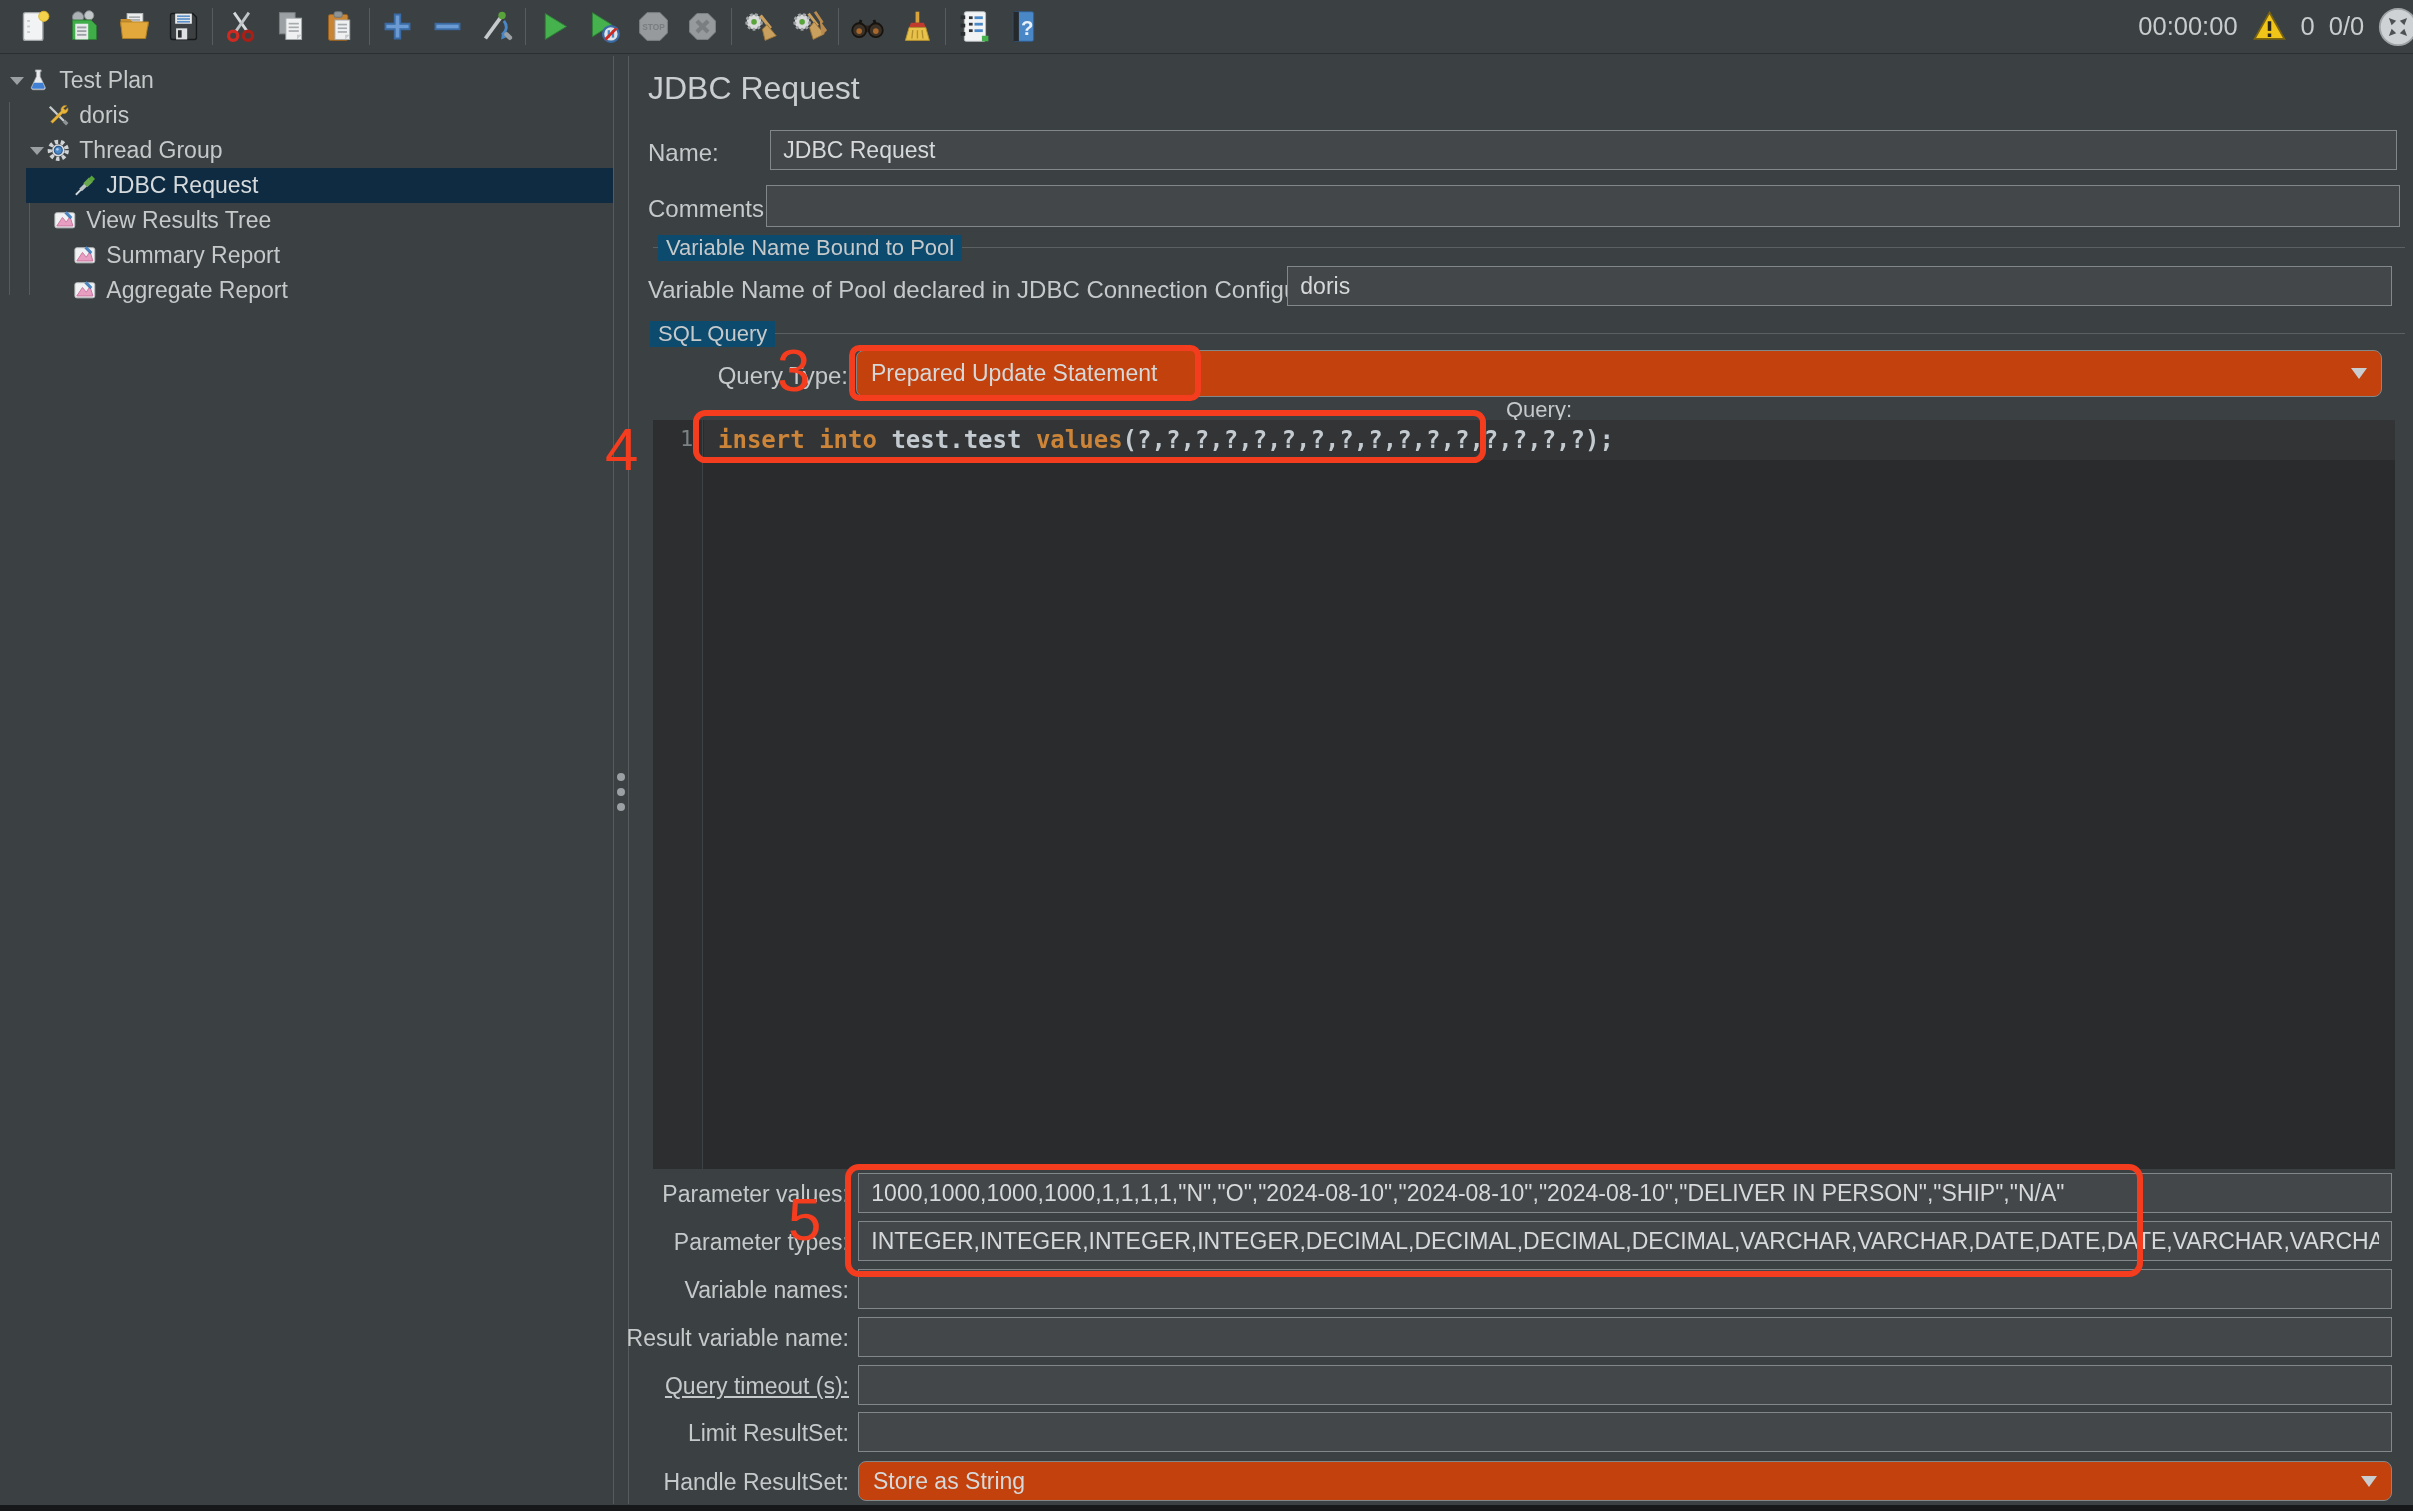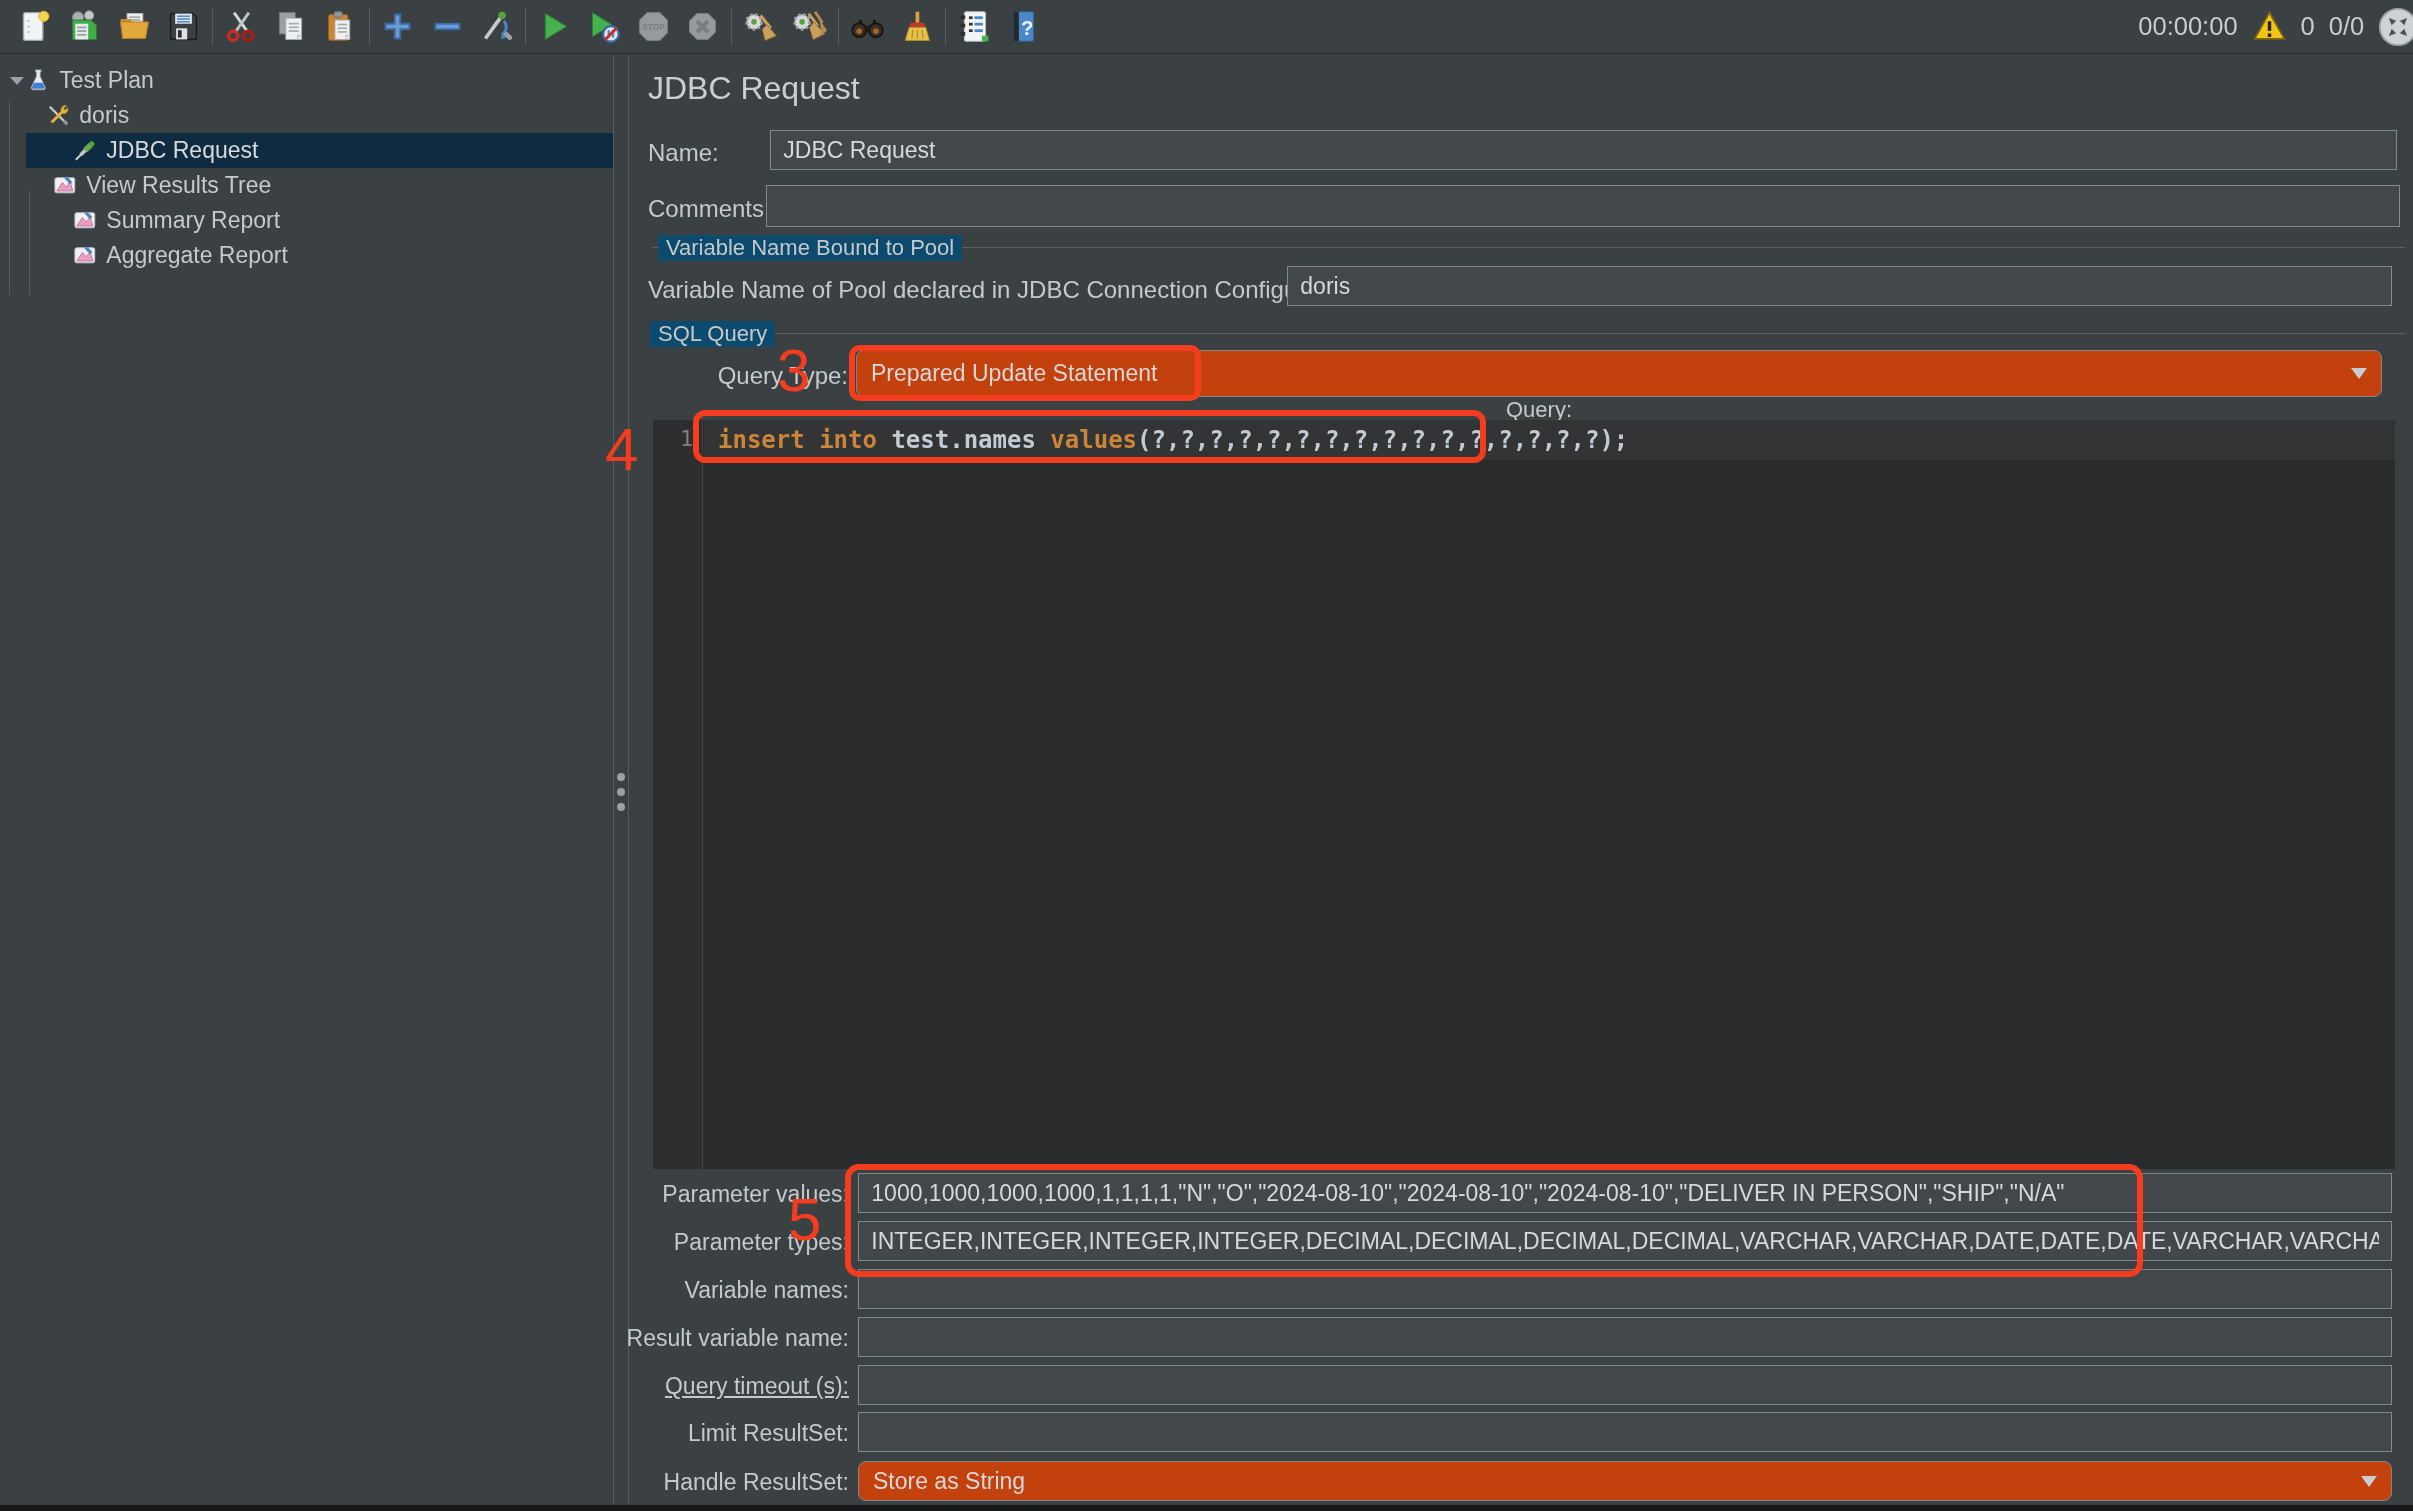--- a/index.html
+++ b/index.html
@@ -311,20 +311,34 @@
         <span class="tree-arrow"></span>
         <span class="tree-icon">
           <svg viewBox="0 0 26 26">
             <path d="M4 4 L19 19" stroke="#c7cacc" stroke-width="2.5"></path>
             <path d="M19 19 l3.5 3.5" stroke="#8f9497" stroke-width="3.5"></path>
             <path d="M22 3 a4.5 4.5 0 0 0 -6 5.5 L5 19.5 l2 2 L17.5 11 a4.5 4.5 0 0 0 5.5-6 l-2.6 2.6 -2-2z" fill="#e8b53a" stroke="#b3872a" stroke-width="0.6"></path>
           </svg>
         </span>
         <span>doris</span>
       </div>
+      <div class="tree-row" style="padding-left: 27px;">
+        <span class="tree-arrow">
+          <span class="tri"></span>
+        </span>
+        <span class="tree-icon">
+          <svg viewBox="0 0 26 26">
+            <circle cx="13" cy="13" r="9" fill="none" stroke="#cfd3d5" stroke-width="4.5" stroke-dasharray="3.6 2.8"></circle>
+            <circle cx="13" cy="13" r="6.5" fill="#d8dadb"></circle>
+            <circle cx="13" cy="13" r="4.2" fill="#4a87c7" stroke="#2b5a8f" stroke-width="1.2"></circle>
+            <circle cx="12" cy="12" r="1.4" fill="#a9c6e8"></circle>
+          </svg>
+        </span>
+        <span>Thread Group</span>
+      </div>
       <div class="tree-row selected" style="padding-left: 54px;">
         <span class="tree-arrow"></span>
         <span class="tree-icon">
           <svg viewBox="0 0 26 26">
             <path d="M3 23 L9 17" stroke="#d7dadc" stroke-width="2"></path>
             <path d="M8 18 L14 12" stroke="#bfc4c7" stroke-width="4"></path>
             <path d="M13 13 L19 7" stroke="#6aa84f" stroke-width="6"></path>
             <path d="M18 8 l3.5-3.5" stroke="#58a33a" stroke-width="5"></path>
           </svg>
         </span>
@@ -401,21 +415,21 @@
     <span class="dd-arrow"></span>
   </div>
 
   <span class="lbl" style="left:1506px; top:397px; font-size:22px;">Query:</span>
 
   <div class="editor">
     <div class="curline"></div>
     <div class="gutter">
       <span class="lnum">1</span>
     </div>
-    <div class="code" id="sql-code"><span class="keyword">insert into</span><span class="plain"> test.names </span><span class="keyword">values</span><span class="plain">(?,?,?,?,?,?,?,?,?,?,?,?,?,?,?,?);</span></div>
+    <div class="code" id="sql-code"><span class="keyword">insert into</span><span class="plain"> test.test </span><span class="keyword">values</span><span class="plain">(?,?,?,?,?,?,?,?,?,?,?,?,?,?,?,?);</span></div>
   </div>
 
   <div id="form-rows">
       <div class="frow-label" style="top: 1181px;">Parameter values:</div>
       <input class="field frow-field" value="1000,1000,1000,1000,1,1,1,1,&quot;N&quot;,&quot;O&quot;,&quot;2024-08-10&quot;,&quot;2024-08-10&quot;,&quot;2024-08-10&quot;,&quot;DELIVER IN PERSON&quot;,&quot;SHIP&quot;,&quot;N/A&quot;" style="top: 1173px;">
       <div class="frow-label" style="top: 1229px;">Parameter types:</div>
       <input class="field frow-field" value="INTEGER,INTEGER,INTEGER,INTEGER,DECIMAL,DECIMAL,DECIMAL,DECIMAL,VARCHAR,VARCHAR,DATE,DATE,DATE,VARCHAR,VARCHAR,VARCHAR" style="top: 1221px;">
       <div class="frow-label" style="top: 1277px;">Variable names:</div>
       <input class="field frow-field" value="" style="top: 1269px;">
       <div class="frow-label" style="top: 1325px;">Result variable name:</div>

